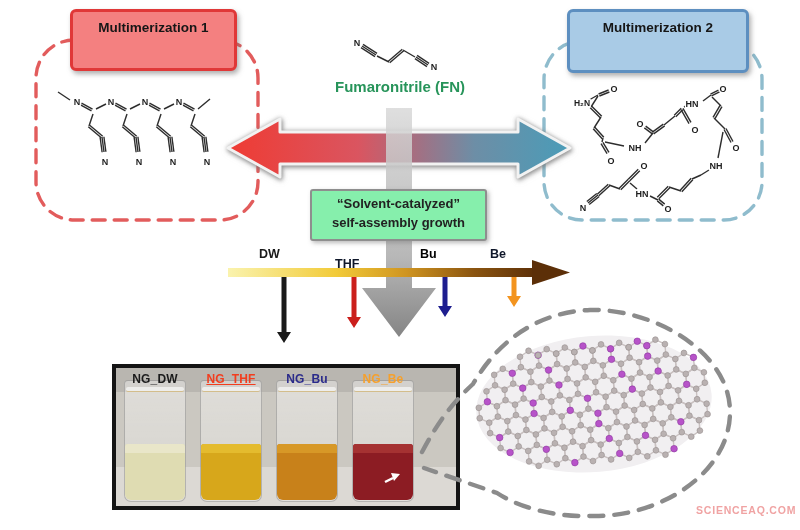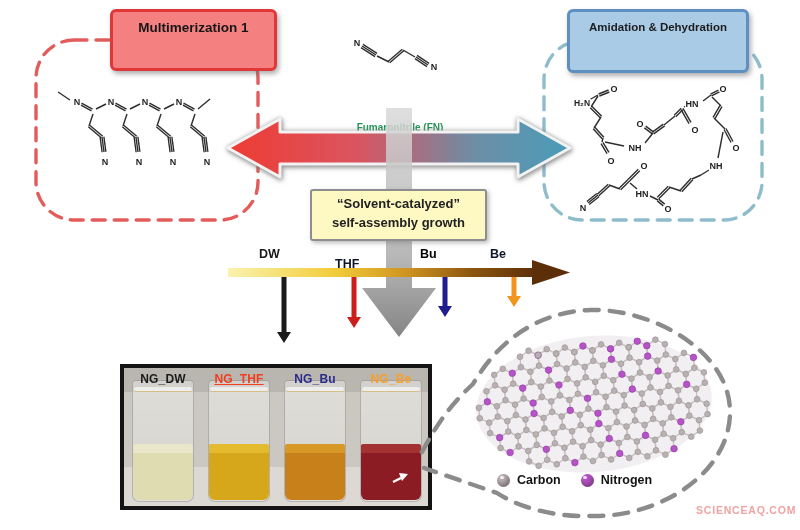--- a/index.html
+++ b/index.html
@@ -6,37 +6,37 @@
   .canvas{position:relative;width:800px;height:530px;background:#fff;overflow:hidden;
           font-family:"Liberation Sans",sans-serif;}
   .abs{position:absolute;}
   svg{display:block;overflow:visible;}
 
   
   .tag-box{position:absolute;border-radius:6px;text-align:center;padding-top:7px;
            box-shadow:2px 3px 5px rgba(110,110,110,.55);}
   .tag-box .t1{font-size:13.5px;font-weight:bold;color:#161616;line-height:1.35;}
   .tag-box .t2{font-size:11.5px;font-weight:bold;color:#1d1d1d;line-height:1.4;}
-  .tag-red{left:70px;top:9px;width:161px;height:49px;background:#f48080;border:3px solid #e03838;margin-left:40px;}
+  .tag-red{left:70px;top:9px;width:161px;height:49px;background:#f48080;border:3px solid #e03838;}
   .tag-blue{left:567px;top:9px;width:176px;height:51px;background:#a9cbe6;border:3px solid #5d8fc0;}
 
-  .fn-label{left:328px;top:78px;width:144px;text-align:center;font-size:10px;
-            font-weight:bold;color:#27945a;margin-top:44px;}
-
-  .process-box{left:310px;top:189px;width:173px;height:44px;background:#fef9c3;
+  .fn-label{left:328px;top:78px;width:144px;text-align:center;font-size:15px;
+            font-weight:bold;color:#27945a;}
+
+  .process-box{left:310px;top:189px;width:173px;height:44px;background:#86efac;
                border:2px solid #8e8e8e;border-radius:3px;text-align:center;
                box-shadow:2px 2px 4px rgba(120,120,120,.5);padding-top:4px;}
   .process-box div{font-size:13px;font-weight:bold;color:#222;line-height:1.45;}
 
   .axis-label{position:absolute;top:247px;width:50px;
               font-size:12.5px;font-weight:bold;}
 
   
-  .photo{left:120px;top:364px;width:304px;height:138px;border:4px solid #141414;
-         background:linear-gradient(#b9b6b0 0 24px,#cbc8c1 24px 72%,#dcd9d4 72% 100%);}
+  .photo{left:112px;top:364px;width:304px;height:138px;border:4px solid #141414;
+         background:linear-gradient(#b9b6b0 0 24px,#cbc8c1 24px 72%,#dcd9d4 72% 100%);padding-left:36px;}
   .vial{position:absolute;top:12px;height:122px;width:62px;}
   .glass{position:absolute;inset:0;background:linear-gradient(rgba(255,255,255,.38),rgba(255,255,255,.22));
          border:1px solid rgba(120,120,120,.45);border-radius:4px 4px 7px 7px;}
   .rim{position:absolute;left:2px;right:2px;top:7px;height:4px;background:rgba(255,255,255,.6);
        border-bottom:1px solid rgba(190,150,60,.55);border-radius:2px;}
   .liquid{position:absolute;left:1px;right:1px;bottom:2px;height:56px;border-radius:3px 3px 6px 6px;overflow:hidden;}
   .liquid-top{height:9px;width:100%;}
   .vial-label{position:absolute;top:4px;width:60px;text-align:center;font-size:12px;font-weight:bold;letter-spacing:.2px;}
 
   
@@ -60,21 +60,21 @@
 
   <svg class="abs" style="left:541px;top:38px" width="224" height="185">
     <rect x="3" y="3" width="218" height="179" rx="38" fill="none" stroke="#8fbccd" stroke-width="3.4" stroke-dasharray="13 9" stroke-linecap="round"></rect>
   </svg>
 
   <div class="tag-box tag-red">
     <div class="t1">Multimerization 1</div>
   </div>
 
   <div class="tag-box tag-blue">
-    <div class="t2">Amidation &amp; Dehydration</div>
+    <div class="t1">Multimerization 2</div>
   </div>
 
   <svg id="struct-m1" class="abs" style="left:48px;top:90px" width="200" height="82" viewBox="0 0 200 82">
       <line x1="22" y1="10" x2="10" y2="2" stroke="#2d2d2d" stroke-width="1.4"></line>
       <line x1="32.47326265625137" y1="14.965685130205824" x2="43.47326265625137" y2="20.965685130205824" stroke="#2d2d2d" stroke-width="1.4"></line>
       <line x1="33.52673734374863" y1="13.034314869794176" x2="44.52673734374863" y2="19.034314869794176" stroke="#2d2d2d" stroke-width="1.4"></line>
       <line x1="48" y1="19" x2="58" y2="14" stroke="#2d2d2d" stroke-width="1.4"></line>
       <line x1="45" y1="24" x2="41" y2="36" stroke="#2d2d2d" stroke-width="1.4"></line>
       <line x1="40.28946353438721" y1="36.839724913906025" x2="53.28946353438721" y2="47.839724913906025" stroke="#2d2d2d" stroke-width="1.4"></line>
       <line x1="41.71053646561279" y1="35.160275086093975" x2="54.71053646561279" y2="46.160275086093975" stroke="#2d2d2d" stroke-width="1.4"></line>
@@ -945,22 +945,15 @@
           <circle cx="156.3990010960491" cy="132.75" r="2.9" fill="#b9b1b1" stroke="#9a9292" stroke-width="0.6"></circle>
           <circle cx="165.4922678357857" cy="127.5" r="2.9" fill="#b9b1b1" stroke="#9a9292" stroke-width="0.6"></circle>
           <circle cx="174.5855345755223" cy="132.75" r="2.9" fill="#b9b1b1" stroke="#9a9292" stroke-width="0.6"></circle>
           <circle cx="183.6788013152589" cy="127.5" r="2.9" fill="#b9b1b1" stroke="#9a9292" stroke-width="0.6"></circle>
           <circle cx="192.77206805499551" cy="132.75" r="2.9" fill="#b9b1b1" stroke="#9a9292" stroke-width="0.6"></circle>
           <circle cx="201.86533479473212" cy="127.5" r="3.3" fill="#b753c9" stroke="#8e3aa0" stroke-width="0.6"></circle>
         </g>
       </g>
     </svg>
 
-  <div class="abs legend">
-    <div class="sphere" style="background-color: rgb(185, 177, 177);"></div>
-    <span>Carbon</span>
-    <div class="gap"></div>
-    <div class="sphere" style="background-color: rgb(183, 83, 201);"></div>
-    <span>Nitrogen</span>
-  </div>
 
   <div class="abs watermark">SCIENCEAQ.COM</div>
 </div>
 
 </body></html>

